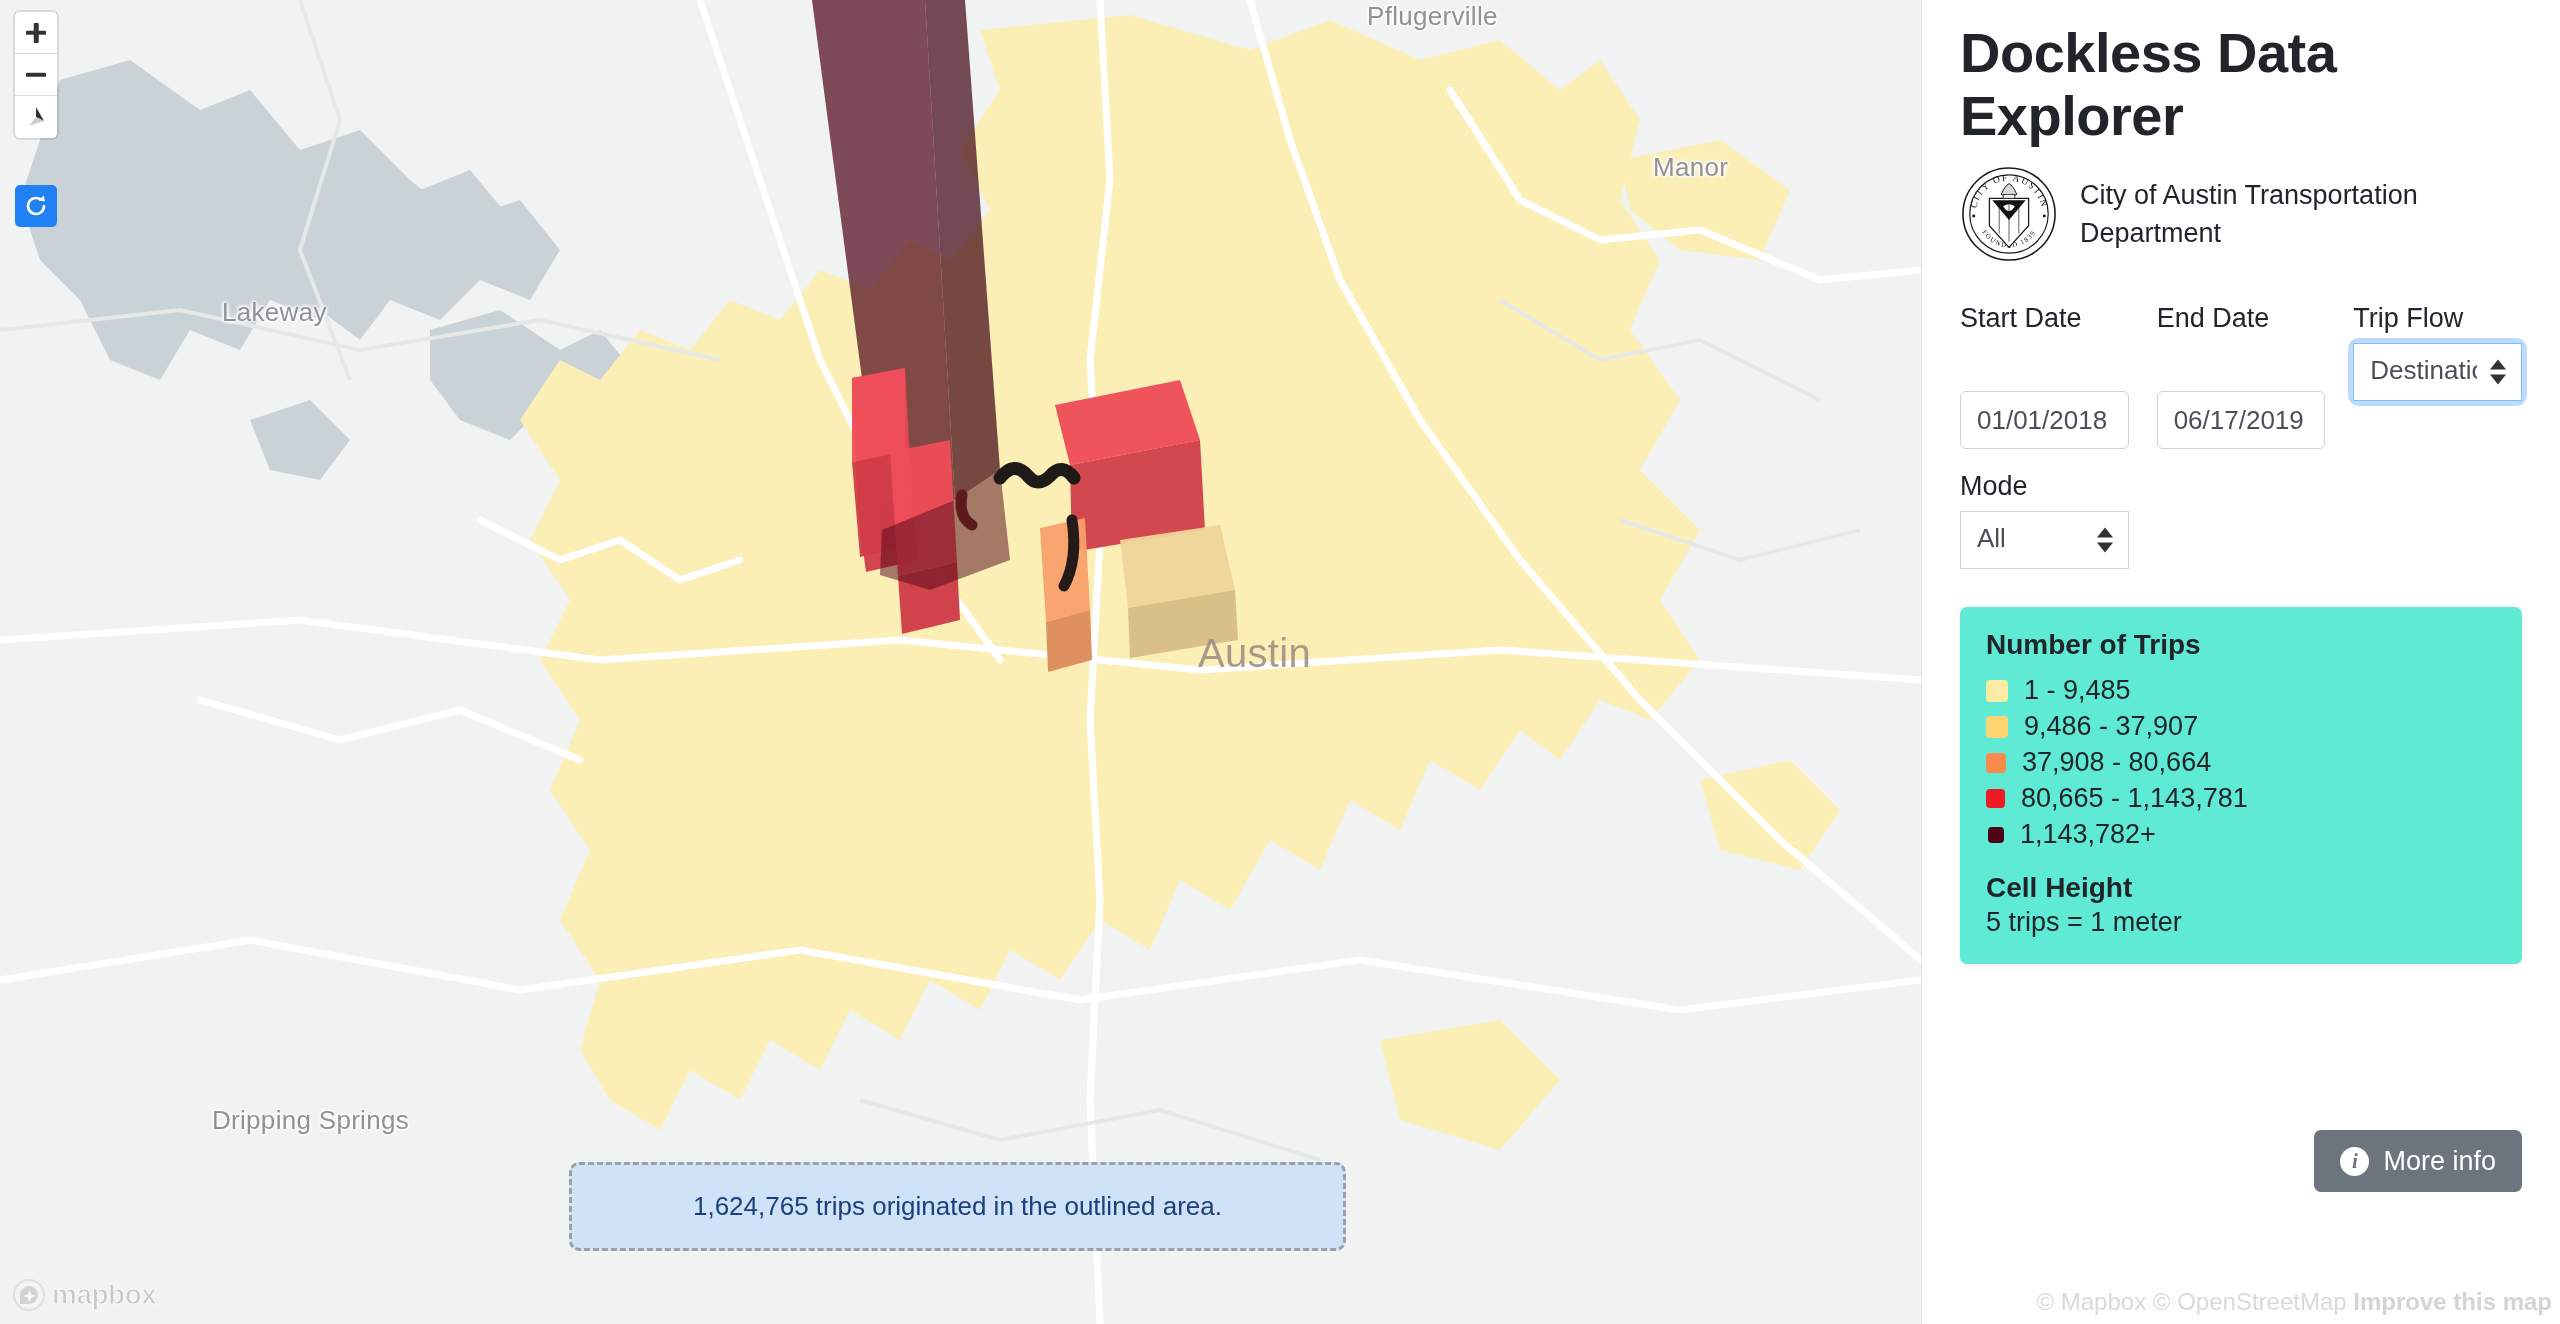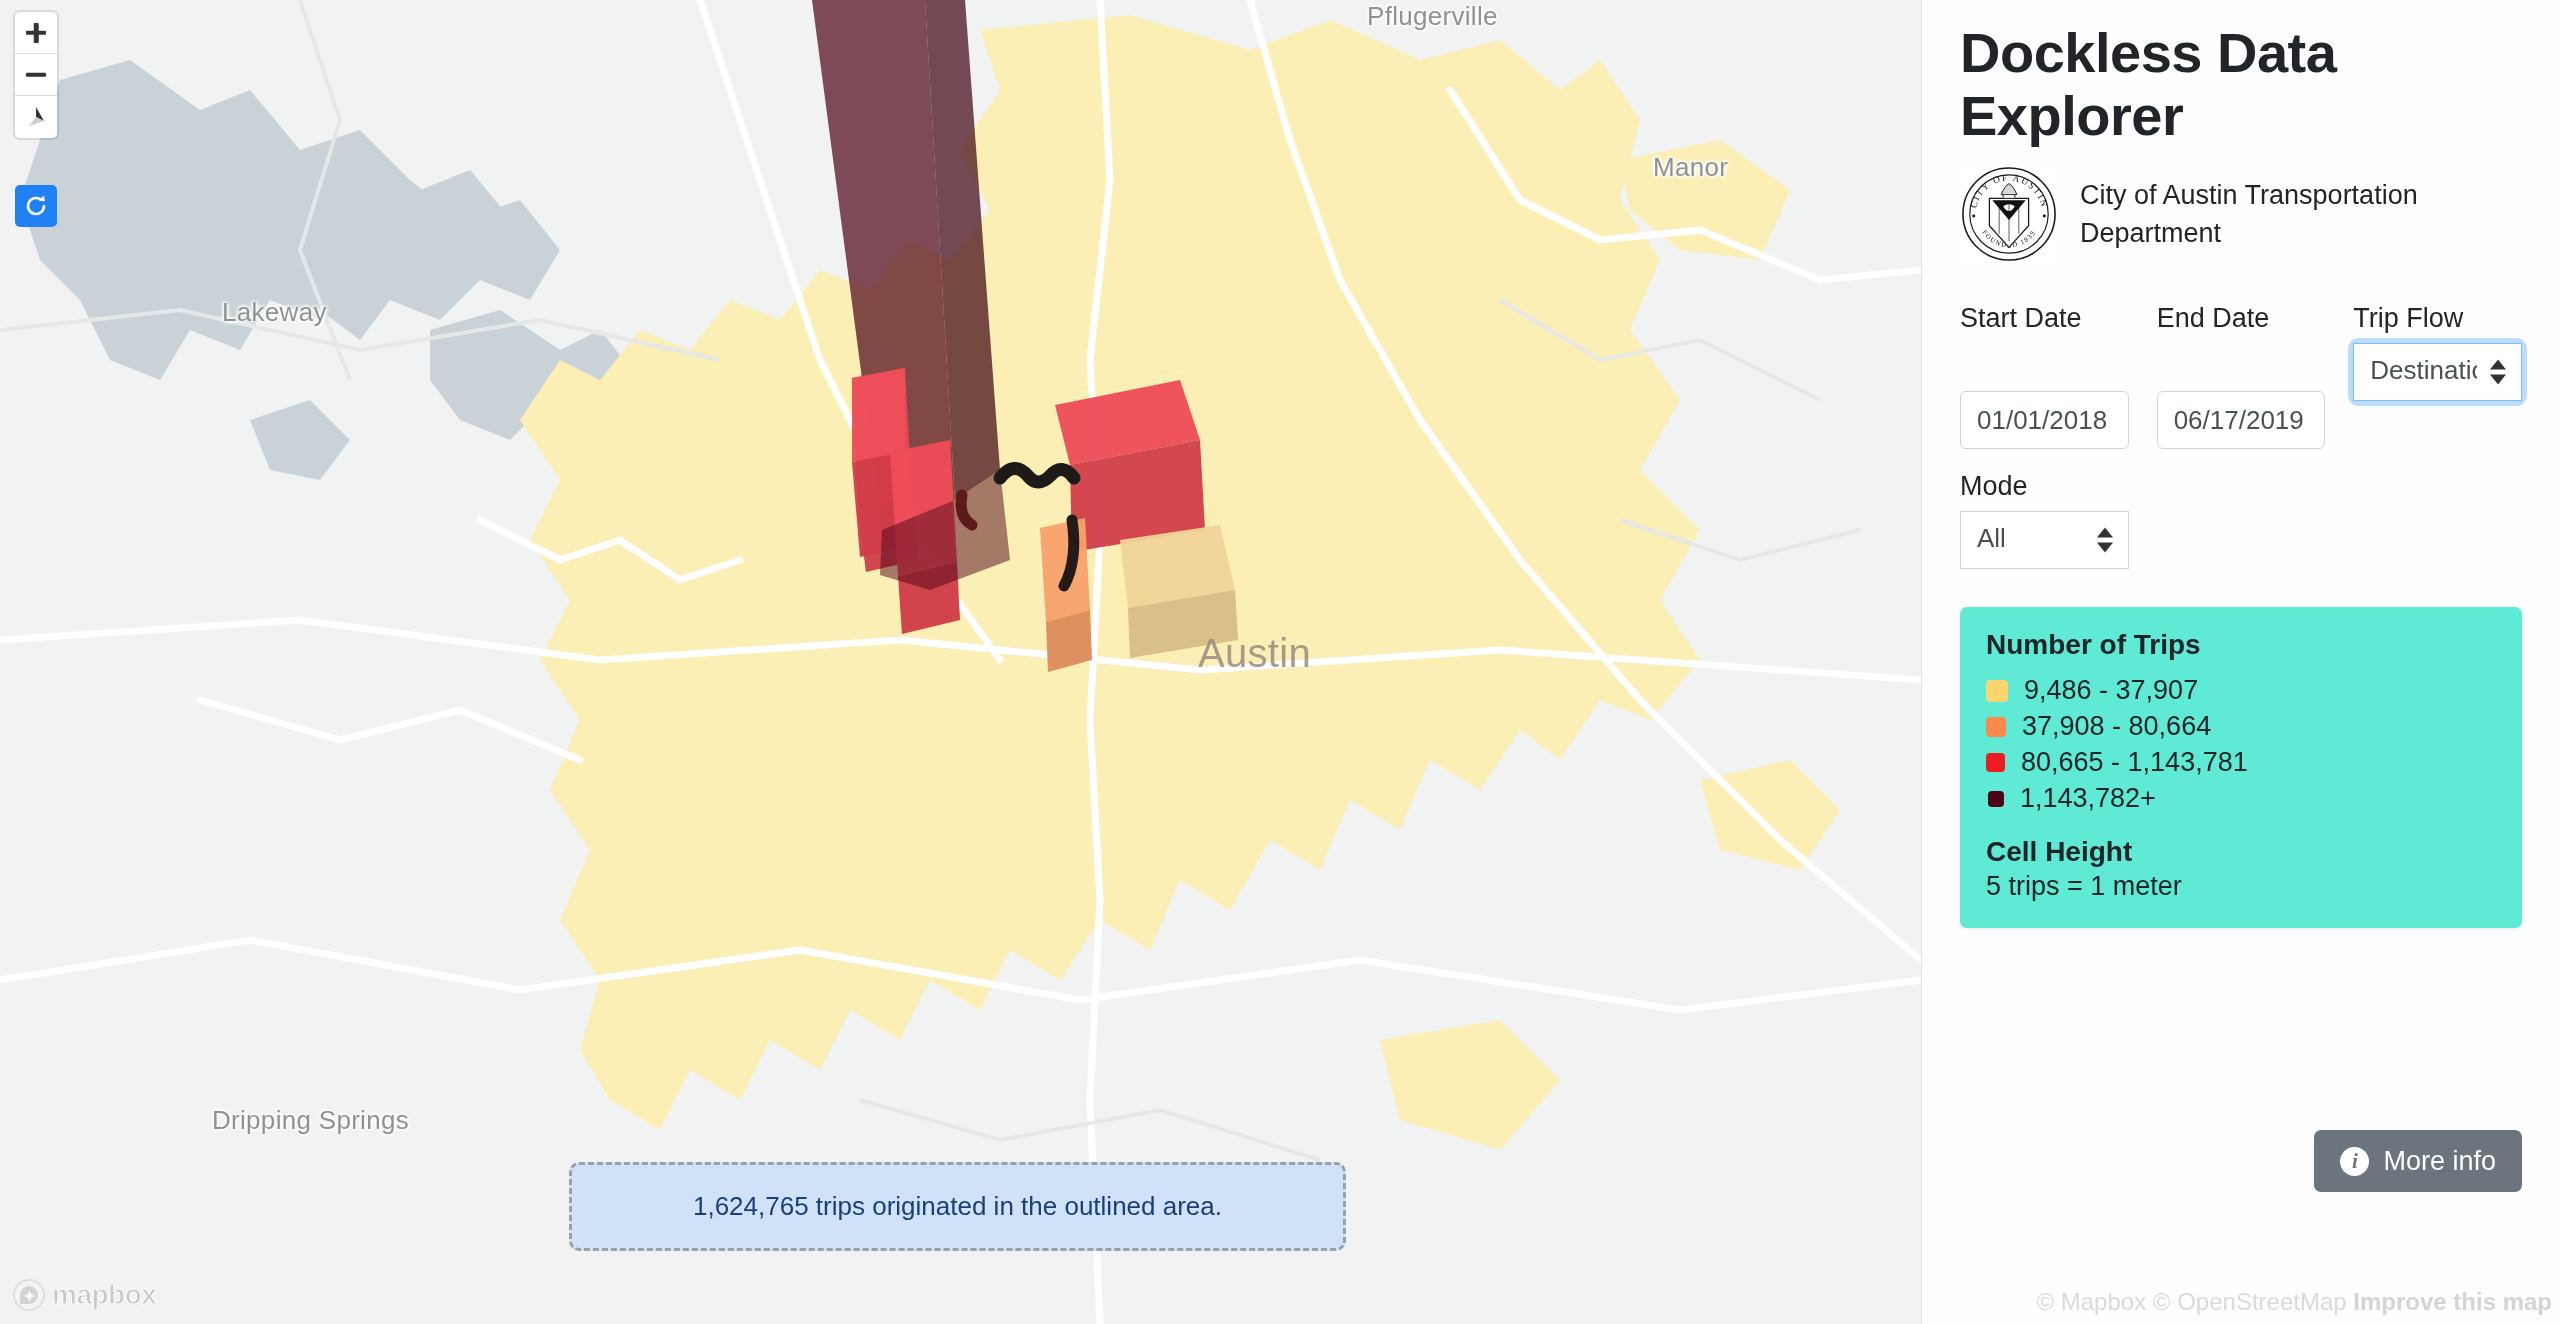--- a/index.html
+++ b/index.html
@@ -398,20 +398,24 @@
               <i class="down"></i>
             </span>
         </div>
       </div>
     </div>
 
     <div id="legend">
       <div class="legend-heading">Number of Trips</div>
 
       <div class="legend-row">
+        <span class="swatch" style="width:22px;height:22px;background:#fbeba3;"></span>
+        <span class="legend-text">1 - 9,485</span>
+      </div>
+      <div class="legend-row">
         <span class="swatch" style="width:22px;height:22px;background:#fcd571;"></span>
         <span class="legend-text">9,486 - 37,907</span>
       </div>
       <div class="legend-row">
         <span class="swatch" style="width:20px;height:20px;background:#f98a4b;"></span>
         <span class="legend-text">37,908 - 80,664</span>
       </div>
       <div class="legend-row">
         <span class="swatch" style="width:19px;height:19px;background:#ed1c24;"></span>
         <span class="legend-text">80,665 - 1,143,781</span>

